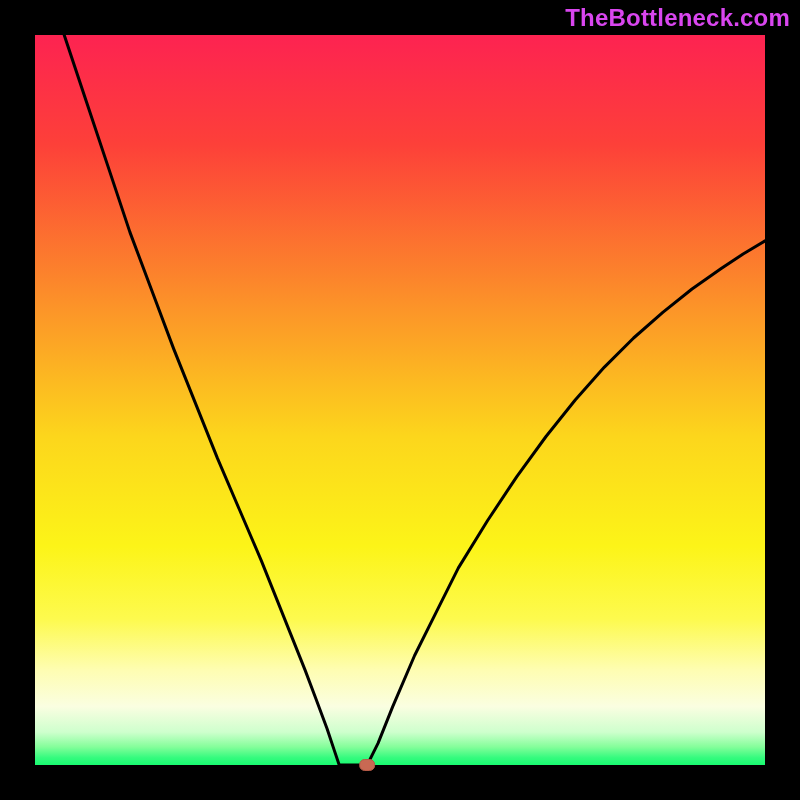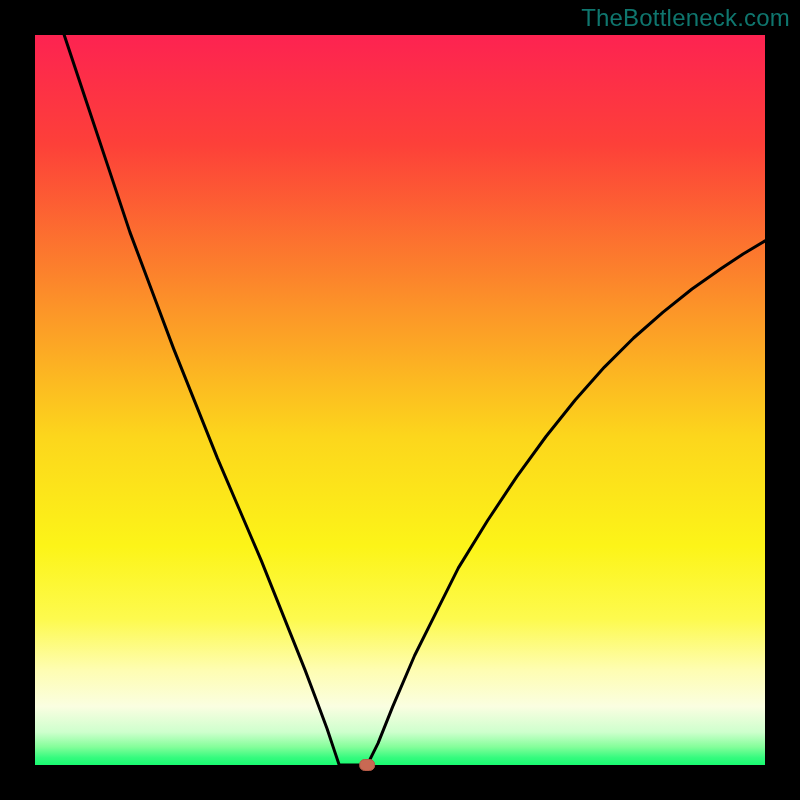--- a/index.html
+++ b/index.html
@@ -14,23 +14,23 @@
   .frame {
     position: relative;
     width: 800px;
     height: 800px;
     background: #000;
   }
   .watermark {
     position: absolute;
     top: 4px;
     right: 10px;
-    color: #0f766e;
+    color: #d946ef;
     font-size: 24px;
-    font-weight: 400;
+    font-weight: 700;
     letter-spacing: 0.2px;
     z-index: 10;
   }
   svg {
     position: absolute;
     top: 0;
     left: 0;
   }
 </style>
 </head>

